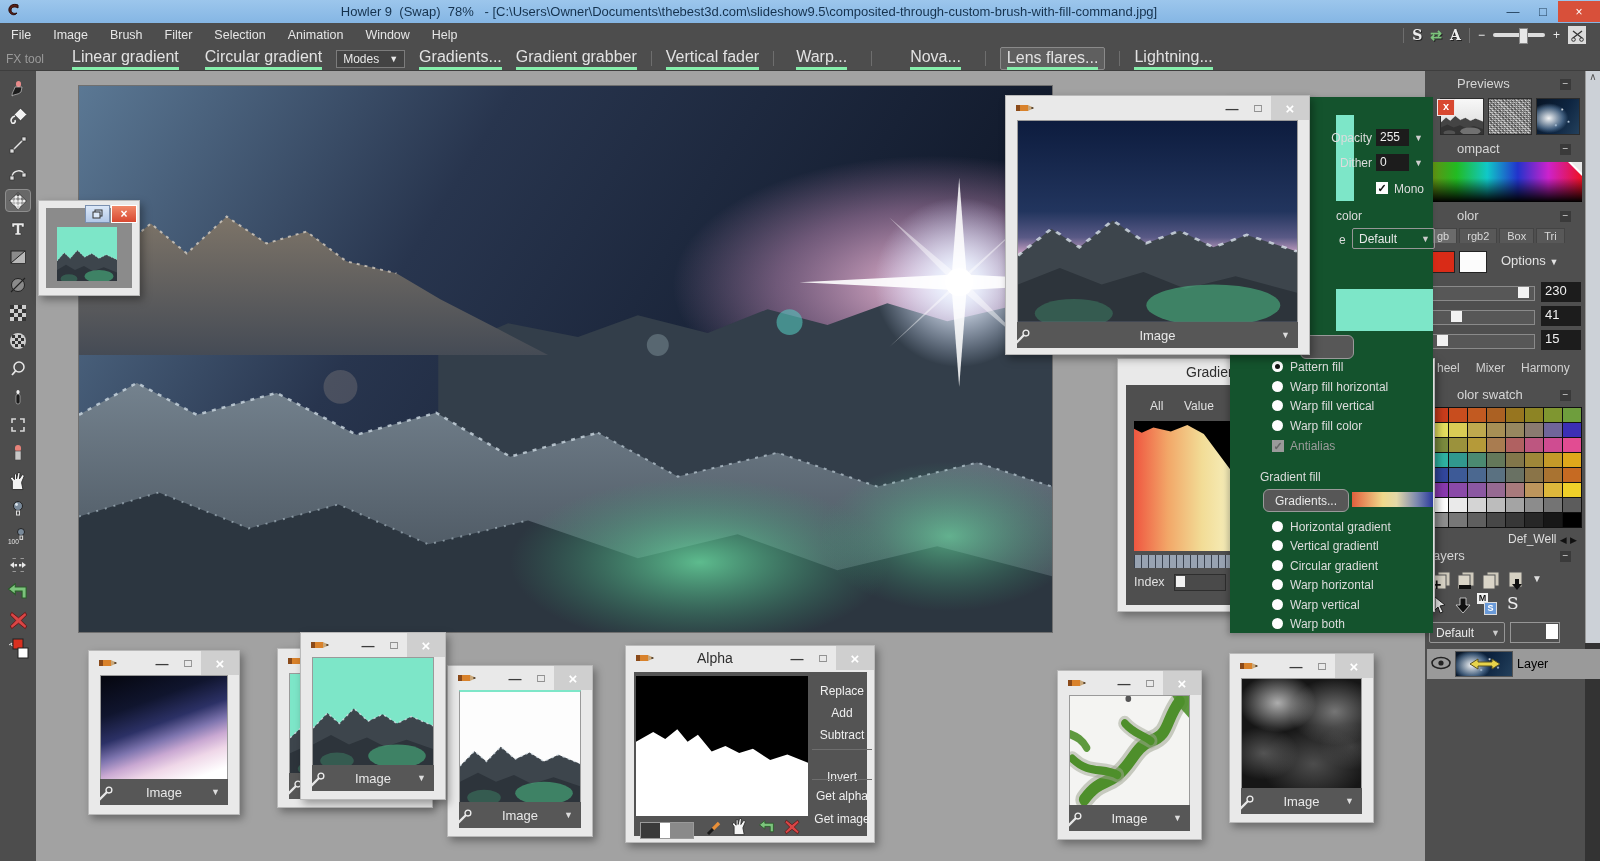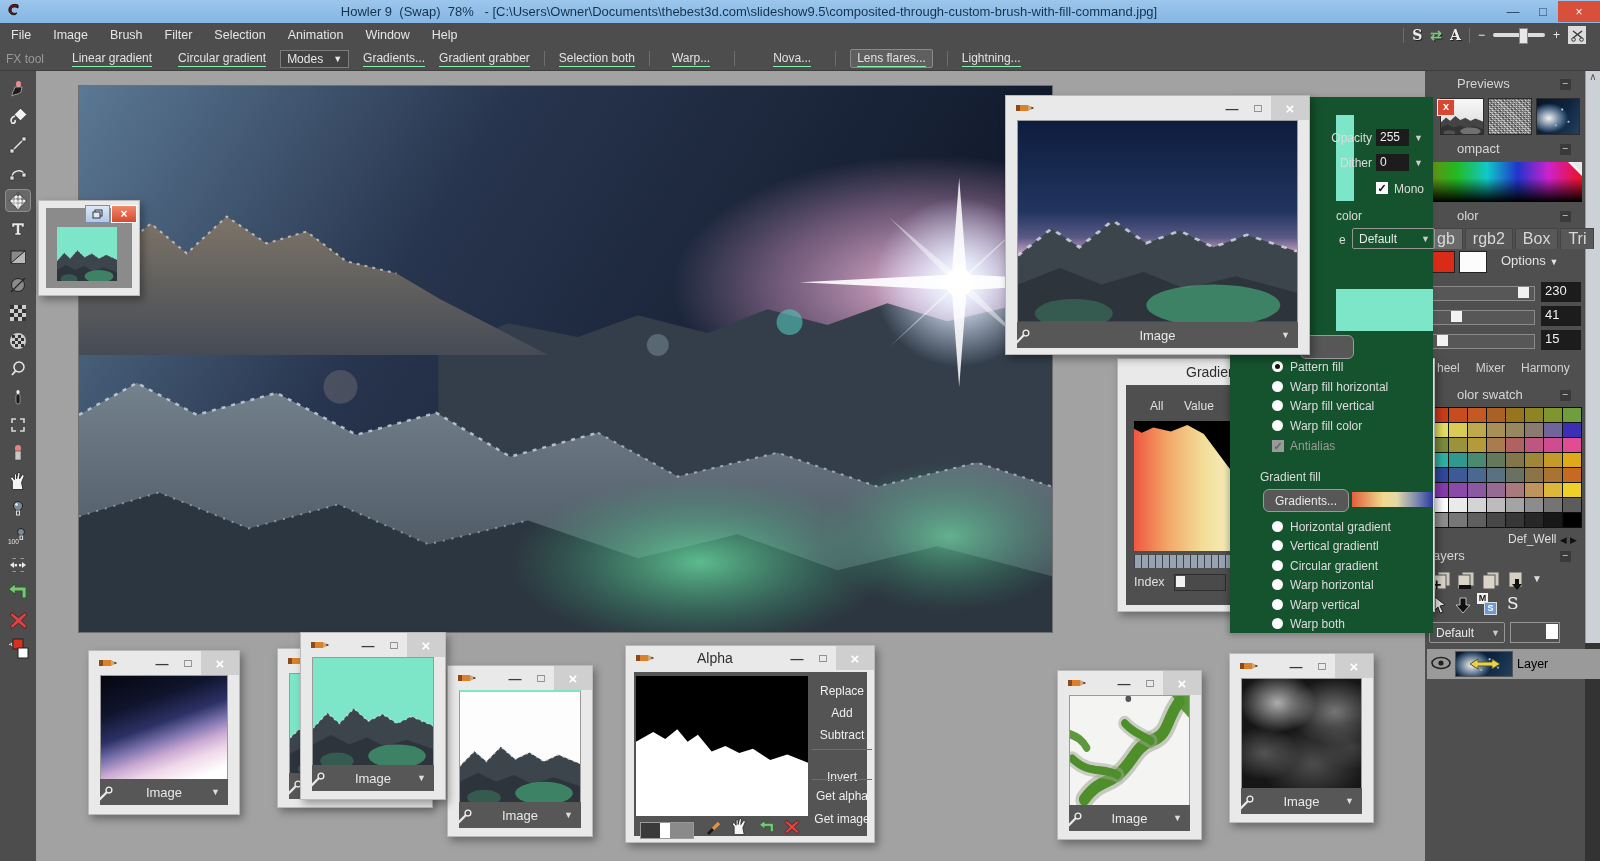--- a/index.html
+++ b/index.html
@@ -18,21 +18,21 @@
            border-bottom:1px solid #444;}
   .menu-item{padding:0 11px;color:#e6e6e6;font-size:12.5px;cursor:default;}
   #menubar-right{margin-left:auto;display:flex;align-items:center;gap:8px;padding-right:14px;}
   .mb-ic{color:#eee;font-size:14px;font-weight:bold;text-shadow:1px 1px 0 #222;}
   .vsep{width:1px;height:15px;background:#6e6e6e;display:inline-block;}
   #zoom-slider{width:52px;height:4px;background:#ddd;border-radius:2px;position:relative;}
   #zoom-thumb{position:absolute;left:26px;top:-5px;width:7px;height:14px;background:#e8e8e8;border:1px solid #888;}
   #fxbar{left:0;top:47px;width:1600px;height:24px;background:#4d4d4d;display:flex;align-items:center;gap:14px;
          padding-left:6px;border-bottom:1px solid #3e3e3e;box-sizing:border-box;}
   #fx-label{color:#9a9a9a;font-size:12px;}
-  .fx-link{color:#e2e2e2;font-size:12px;border-bottom:1px solid #86efac;padding-bottom:1px;cursor:default;}
+  .fx-link{color:#e2e2e2;font-size:16px;border-bottom:3px solid #86efac;padding-bottom:1px;cursor:default;}
   .fx-box{background:#5f5f5f;border:1px solid #8a8a8a;border-radius:2px;padding:1px 6px 2px;}
   .fx-dd{background:#434343;border:1px solid #7c7c7c;color:#e8e8e8;padding:1px 6px;display:flex;gap:10px;align-items:center;}
   
   #toolcol{left:0;top:71px;width:36px;height:790px;background:#4d4d4d;display:flex;flex-direction:column;
            align-items:center;padding-top:6px;box-sizing:border-box;gap:5px;}
   .tool{width:26px;height:23px;display:flex;align-items:center;justify-content:center;}
   .tool.sel{background:#686868;border:1px solid #8e8e8e;border-radius:4px;box-sizing:border-box;}
   
   #workarea{left:36px;top:71px;width:1389px;height:790px;background:#a2a2a2;}
   #canvas{left:78px;top:85px;width:975px;height:548px;border:1px solid #6f6f6f;box-sizing:border-box;}
@@ -73,21 +73,21 @@
   #gradwin .inner{position:absolute;left:8px;top:26px;width:302px;height:220px;background:#4f4f4f;}
   .gtab{position:absolute;top:14px;color:#e0e0e0;font-size:12px;}
   #grad-ruler{position:absolute;left:8px;top:170px;width:97px;height:13px;background:#98a3b2;
      background-image:repeating-linear-gradient(90deg,#39414e 0 1px,transparent 1px 7px);}
   
   #dock{left:1425px;top:71px;width:160px;height:790px;background:#4f4f4f;z-index:10;}
   .dock-hd{position:absolute;left:0;width:160px;height:17px;color:#d6d6d6;font-size:13px;}
   .dock-min{position:absolute;right:14px;top:3px;width:11px;height:11px;background:#3a3a3a;color:#ddd;
             font-size:10px;line-height:9px;text-align:center;}
   .thumb{position:absolute;width:44px;height:37px;border:1px solid #2c2c2c;box-sizing:border-box;}
-  .ctab{display:inline-block;padding:1px 7px;color:#d8d8d8;font-size:16px;background:#585858;border:1px solid #444;border-bottom:none;}
+  .ctab{display:inline-block;padding:1px 7px;color:#d8d8d8;font-size:11px;background:#585858;border:1px solid #444;border-bottom:none;}
   .ctab.act{background:#6b6b6b;}
   .slider-track{position:absolute;width:104px;height:13px;border:1px solid #8a8a8a;background:#575757;}
   .slider-thumb{position:absolute;top:0px;width:11px;height:11px;background:#f2f2f2;}
   #swatchgrid{position:absolute;left:4px;top:336px;width:153px;height:121px;background:#101010;
               display:grid;grid-template-columns:repeat(8,1fr);gap:1px;padding:1px;box-sizing:border-box;}
   .swcell{width:100%;height:100%;}
   #layerrow{position:absolute;left:2px;top:578px;width:173px;height:30px;background:#9a9a9a;
             display:flex;align-items:center;gap:4px;padding-left:4px;box-sizing:border-box;z-index:12;}
   
   #vscroll{left:1585px;top:71px;width:15px;height:572px;background:#ccd1d7;border-left:1px solid #9a9a9a;
@@ -195,21 +195,21 @@
     <span id="fx-label">FX tool</span>
     <span class="fx-link" style="margin-left:14px;">Linear gradient</span>
     <span class="fx-link" style="margin-left:12px;">Circular gradient</span>
     <span class="fx-dd">
         <span>Modes</span>
         <span style="font-size:9px">▼</span>
       </span>
     <span class="fx-link">Gradients...</span>
     <span class="fx-link">Gradient grabber</span>
     <span class="vsep"></span>
-    <span class="fx-link">Selection both</span>
+    <span class="fx-link">Vertical fader</span>
     <span class="vsep"></span>
     <span class="fx-link" style="margin-left:8px;">Warp...</span>
     <span class="vsep" style="margin-left:10px;"></span>
     <span class="fx-link" style="margin-left:24px;">Nova...</span>
     <span class="vsep" style="margin-left:10px;"></span>
     <span class="fx-box"><span class="fx-link">Lens flares...</span></span>
     <span class="vsep"></span>
     <span class="fx-link">Lightning...</span>
   </div>
 

